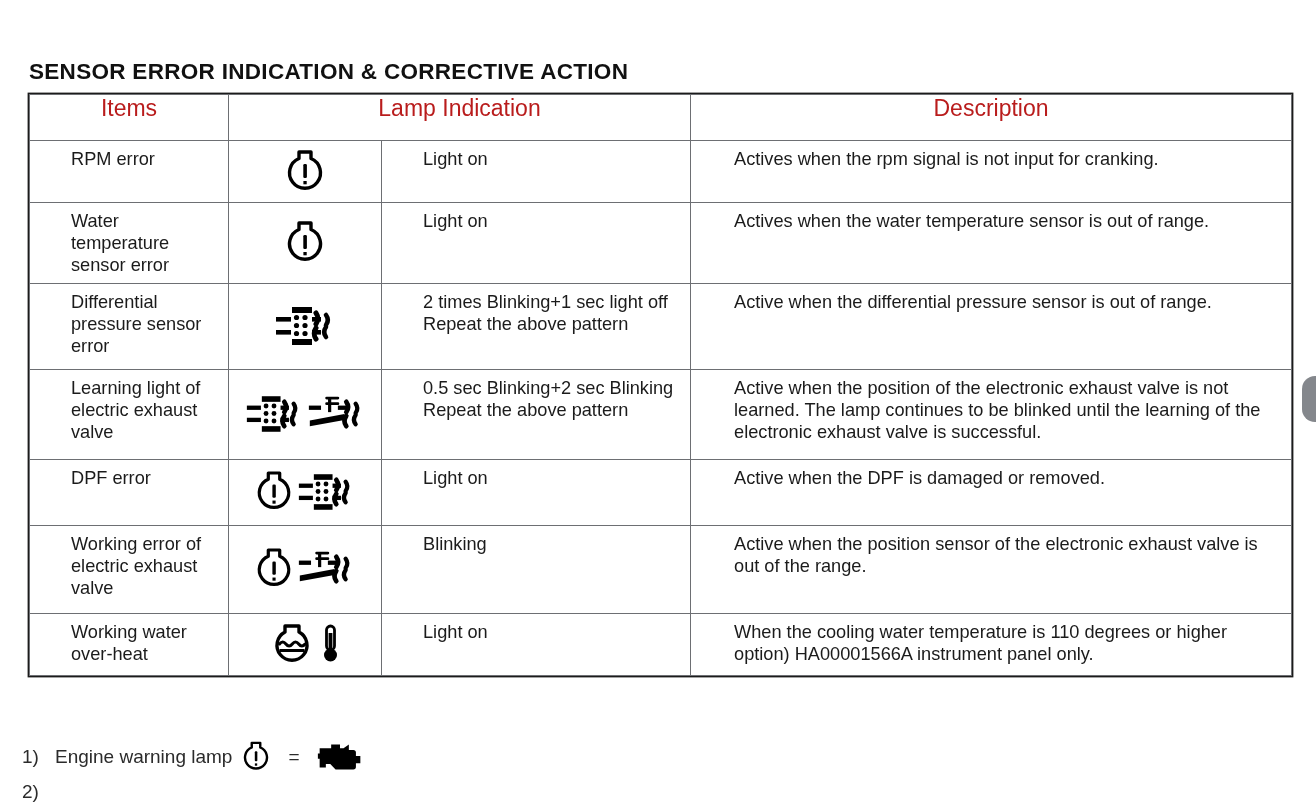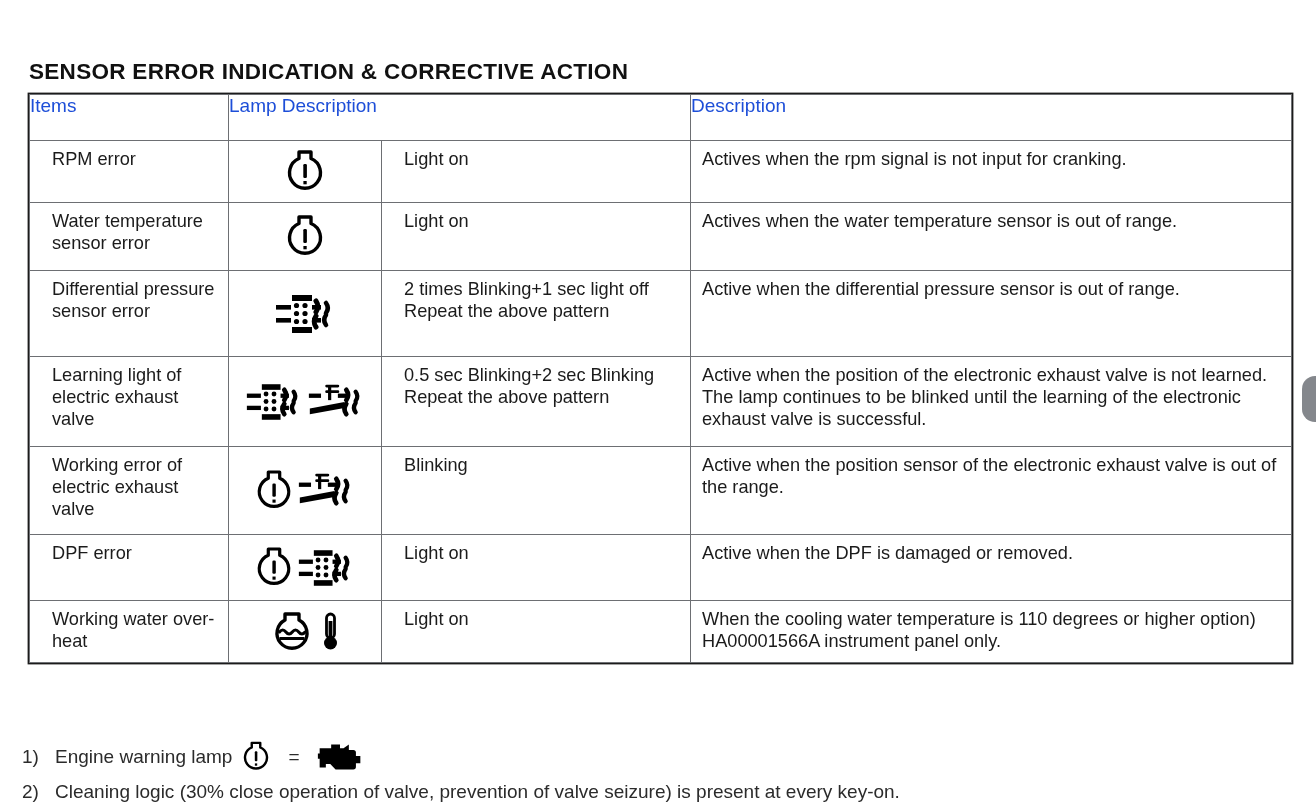--- a/index.html
+++ b/index.html
@@ -54,33 +54,34 @@
     box-shadow: 0 0 0 1.4px #1b1b1b;
   }
 
   col.c-item   { width: 199px; }
   col.c-icon   { width: 153px; }
   col.c-lamp   { width: 309px; }
   col.c-desc   { width: 601px; }
 
   tr.head-row th {
     height: 45px;
-    text-align: left;
+    text-align: center;
     font-weight: normal;
-    font-size: 19px;
-    color: #1d4ed8;
+    font-size: 23px;
+    color: #b91c1c;
     vertical-align: middle;
     border-bottom: 1.6px solid #4a4c50;
   }
 
   .cell-pad {
-    padding: 7px 8px 6px 22px;
+    padding: 7px 8px 6px 9px;
     font-size: 18.2px;
     line-height: 1.22;
     color: #1b1b1b;
+    margin-left: 32px;
   }
   .cell-pad.desc {
     padding-left: 11px;
     padding-right: 6px;
   }
   .icon-cell {
     text-align: center;
     vertical-align: middle !important;
     padding: 4px 2px;
   }
@@ -133,21 +134,21 @@
   <table class="err-table">
     <colgroup>
       <col class="c-item">
         <col class="c-icon">
         <col class="c-lamp">
         <col class="c-desc">
     </colgroup>
     <thead>
       <tr class="head-row">
         <th>Items</th>
-        <th colspan="2">Lamp Description</th>
+        <th colspan="2">Lamp Indication</th>
         <th>Description</th>
       </tr>
     </thead>
     <tbody>
 
       <tr class="body-row" style="height:62px">
         <td>
             <div class="cell-pad">RPM error</div>
           </td>
         <td class="icon-cell">
@@ -279,59 +280,20 @@
         </td>
         <td>
             <div class="cell-pad" style="white-space:pre-line">0.5 sec Blinking+2 sec Blinking
 Repeat the above pattern</div>
           </td>
         <td>
             <div class="cell-pad desc">Active when the position of the electronic exhaust valve is not learned. The lamp continues to be blinked until the learning of the electronic exhaust valve is successful.</div>
           </td>
       </tr>
 
-      <tr class="body-row" style="height:88px">
-        <td>
-            <div class="cell-pad">Working error of electric exhaust valve</div>
-          </td>
-        <td class="icon-cell">
-          <div class="icon-wrap" style="gap:4px">
-            <span>
-              <svg width="38" height="46" viewBox="0 0 40 48">
-                <path d="M14 4 h12 v6.5 a15.5 15.5 0 1 1 -12 0 z" fill="none" stroke="#000" stroke-width="3.4" stroke-linejoin="round"></path>
-                <rect x="18.3" y="16" width="3.6" height="14" rx="1.3" fill="#000"></rect>
-                <rect x="18.4" y="33" width="3.3" height="3.3" fill="#000"></rect>
-              </svg>
-            </span>
-            <span>
-              <svg width="58" height="42" viewBox="0 0 62 44">
-                <rect x="2" y="13" width="13" height="4.6" fill="#000"></rect>
-                <rect x="33" y="13" width="11" height="4.6" fill="#000"></rect>
-                <g stroke="#000" stroke-width="3" stroke-linecap="round">
-                  <line x1="21" y1="5" x2="33" y2="5"></line>
-                  <line x1="21" y1="11" x2="33" y2="11"></line>
-                </g>
-                <rect x="22.5" y="4" width="3.4" height="16" fill="#000"></rect>
-                <path d="M3 29 L40 22 L40 28.5 L3 35 Z" fill="#000"></path>
-                <path d="M42 9 a9.5 9.5 0 0 1 0 11" fill="none" stroke="#000" stroke-width="5" stroke-linecap="round"></path>
-                <path d="M42 24 a9.5 9.5 0 0 0 0 11" fill="none" stroke="#000" stroke-width="5" stroke-linecap="round"></path>
-                <path d="M52 11 a8.5 8.5 0 0 1 0 10" fill="none" stroke="#000" stroke-width="4.6" stroke-linecap="round"></path>
-                <path d="M52 23 a8.5 8.5 0 0 0 0 10" fill="none" stroke="#000" stroke-width="4.6" stroke-linecap="round"></path>
-              </svg>
-            </span>
-          </div>
-        </td>
-        <td>
-            <div class="cell-pad" style="white-space:pre-line">Blinking</div>
-          </td>
-        <td>
-            <div class="cell-pad desc">Active when the position sensor of the electronic exhaust valve is out of the range.</div>
-          </td>
-      </tr>
-
       <tr class="body-row" style="height:66px">
         <td>
             <div class="cell-pad">DPF error</div>
           </td>
         <td class="icon-cell">
           <div class="icon-wrap" style="gap:4px">
             <span>
               <svg width="38" height="46" viewBox="0 0 40 48">
                 <path d="M14 4 h12 v6.5 a15.5 15.5 0 1 1 -12 0 z" fill="none" stroke="#000" stroke-width="3.4" stroke-linejoin="round"></path>
                 <rect x="18.3" y="16" width="3.6" height="14" rx="1.3" fill="#000"></rect>
@@ -360,20 +322,59 @@
                 <path d="M52 23 a8.5 8.5 0 0 0 0 10" fill="none" stroke="#000" stroke-width="4.6" stroke-linecap="round"></path>
               </svg>
             </span>
           </div>
         </td>
         <td>
             <div class="cell-pad" style="white-space:pre-line">Light on</div>
           </td>
         <td>
             <div class="cell-pad desc">Active when the DPF is damaged or removed.</div>
+          </td>
+      </tr>
+
+      <tr class="body-row" style="height:88px">
+        <td>
+            <div class="cell-pad">Working error of electric exhaust valve</div>
+          </td>
+        <td class="icon-cell">
+          <div class="icon-wrap" style="gap:4px">
+            <span>
+              <svg width="38" height="46" viewBox="0 0 40 48">
+                <path d="M14 4 h12 v6.5 a15.5 15.5 0 1 1 -12 0 z" fill="none" stroke="#000" stroke-width="3.4" stroke-linejoin="round"></path>
+                <rect x="18.3" y="16" width="3.6" height="14" rx="1.3" fill="#000"></rect>
+                <rect x="18.4" y="33" width="3.3" height="3.3" fill="#000"></rect>
+              </svg>
+            </span>
+            <span>
+              <svg width="58" height="42" viewBox="0 0 62 44">
+                <rect x="2" y="13" width="13" height="4.6" fill="#000"></rect>
+                <rect x="33" y="13" width="11" height="4.6" fill="#000"></rect>
+                <g stroke="#000" stroke-width="3" stroke-linecap="round">
+                  <line x1="21" y1="5" x2="33" y2="5"></line>
+                  <line x1="21" y1="11" x2="33" y2="11"></line>
+                </g>
+                <rect x="22.5" y="4" width="3.4" height="16" fill="#000"></rect>
+                <path d="M3 29 L40 22 L40 28.5 L3 35 Z" fill="#000"></path>
+                <path d="M42 9 a9.5 9.5 0 0 1 0 11" fill="none" stroke="#000" stroke-width="5" stroke-linecap="round"></path>
+                <path d="M42 24 a9.5 9.5 0 0 0 0 11" fill="none" stroke="#000" stroke-width="5" stroke-linecap="round"></path>
+                <path d="M52 11 a8.5 8.5 0 0 1 0 10" fill="none" stroke="#000" stroke-width="4.6" stroke-linecap="round"></path>
+                <path d="M52 23 a8.5 8.5 0 0 0 0 10" fill="none" stroke="#000" stroke-width="4.6" stroke-linecap="round"></path>
+              </svg>
+            </span>
+          </div>
+        </td>
+        <td>
+            <div class="cell-pad" style="white-space:pre-line">Blinking</div>
+          </td>
+        <td>
+            <div class="cell-pad desc">Active when the position sensor of the electronic exhaust valve is out of the range.</div>
           </td>
       </tr>
 
 
       <tr class="body-row" style="height:62px">
         <td>
             <div class="cell-pad">Working water over-heat</div>
           </td>
         <td class="icon-cell">
           <div class="icon-wrap" style="gap:5px">
@@ -417,19 +418,18 @@
       </span>
       <span class="eq">=</span>
       <span>
         <svg width="46" height="34" viewBox="0 0 52 38">
           <path d="M10 9 h6 V5 h10 v4 h4 l6 -4 v6 h5 a3 3 0 0 1 3 3 v4 h5 v8 h-5 v4 a3 3 0 0 1 -3 3 h-20 l-6 -6 h-5 v4 h-7 v-10 h-2 v-6 h2 v-6 z" fill="#000"></path>
         </svg>
       </span>
     </div>
     <div class="fnote">
       <span class="num">2)</span>
-      <span>Cleaning logic (30% close operation of valve, prevention of valve seizure) is present at every key-on.</span>
     </div>
   </div>
 
   <div class="scroll-pill"></div>
 
 </div>
 
 </body></html>

